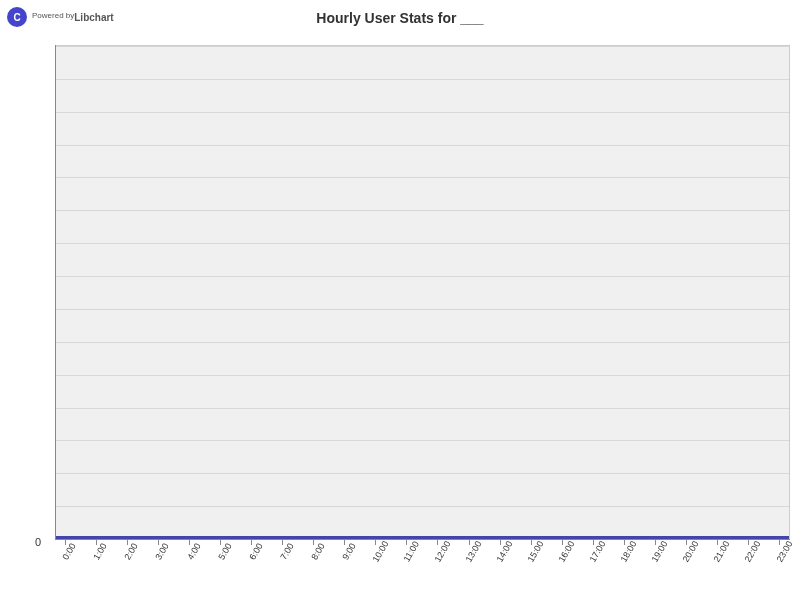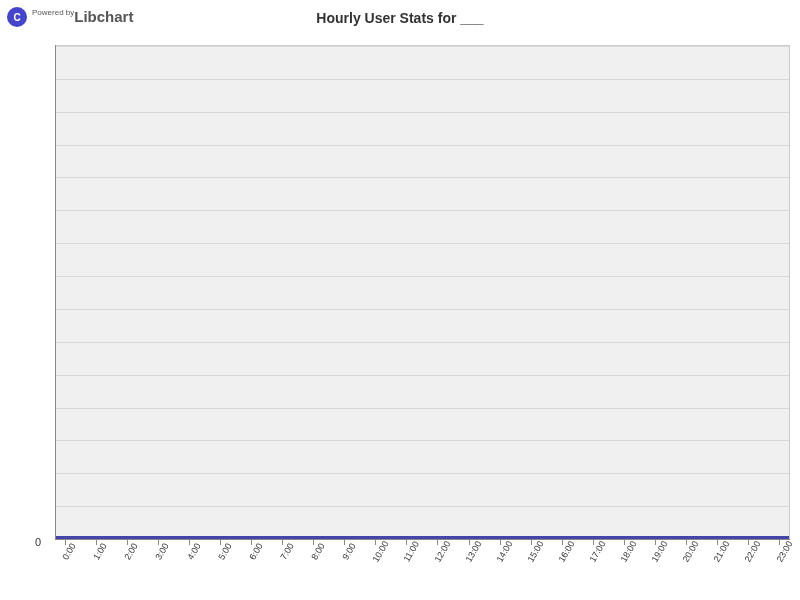--- a/index.html
+++ b/index.html
@@ -37,21 +37,21 @@
       flex-direction: row;
       line-height: 1.1;
     }
 
     .logo-powered {
       font-size: 8px;
       color: #555;
     }
 
     .logo-name {
-      font-size: 15px;
+      font-size: 10px;
       color: #555;
       font-weight: bold;
     }
 
     
     .chart-title {
       position: absolute;
       top: 10px;
       left: 0;
       right: 0;

